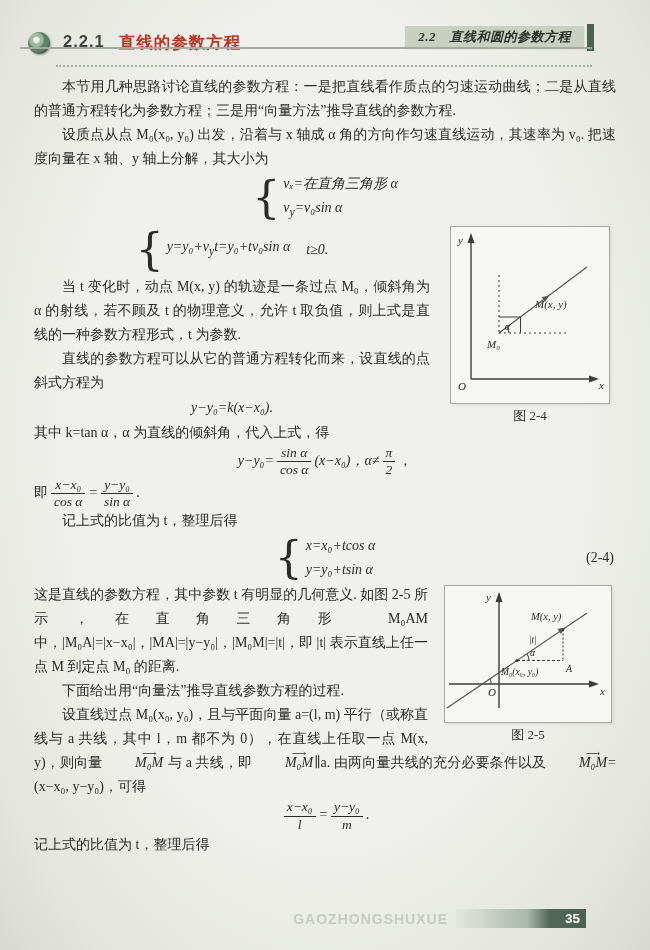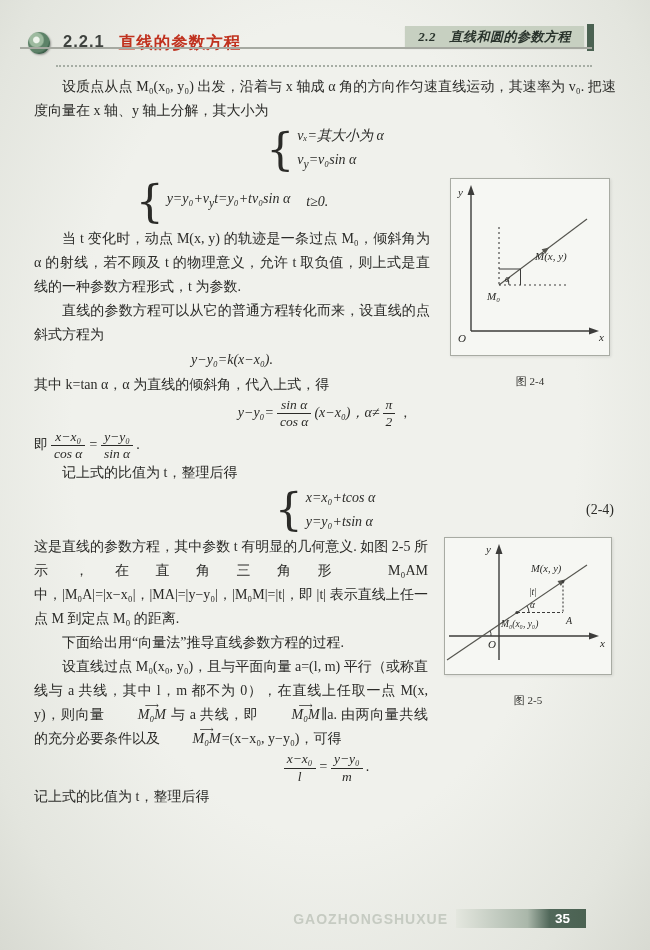--- a/index.html
+++ b/index.html
@@ -45,28 +45,28 @@
   .frac { display:inline-block; vertical-align:middle; text-align:center; line-height:1.05; margin:0 3px; font-style:italic; font-size:13.5px; }
   .frac .num { display:block; padding:0 3px 1px 3px; }
   .frac .den { display:block; border-top:1px solid #2b2b28; padding:1px 3px 0 3px; }
   .vec { position:relative; display:inline-block; font-style:italic; padding:0 1px; }
   .vec::after { content:"⟶"; position:absolute; top:-0.95em; left:0; right:0; font-size:0.7em; text-align:center; font-style:normal; }
   
   .figbox { float:right; text-align:center; }
   .figbox.f24 { width:172px; margin:0 0 4px 14px; }
   .figbox.f25 { width:176px; margin:2px 0 4px 12px; }
   .figframe { background:#f6f7f3; border:1px solid #a8aba3; box-shadow:1px 1px 3px rgba(0,0,0,.10); display:inline-block; }
-  .figcap { margin-top:13px; font-size:11px; color:#33332f; }
+  .figcap { font-size:13px; color:#33332f; }
   svg text { fill:#2b2b28; }
   .it { font-style:italic; }
   
   .footer { position:absolute; right:64px; bottom:22px; display:flex; align-items:center; }
   .watermark { font-family:"Liberation Sans","DejaVu Sans",sans-serif; font-weight:bold; font-size:14px; color:#c6cbc2; letter-spacing:1px; margin-right:8px; }
   .page-bar { width:130px; height:19px; background:linear-gradient(90deg, #e4e7df 0%, #aab7aa 55%, #51685a 72%, #4b6252 100%); display:flex; align-items:center; justify-content:flex-end; }
-  .page-num { color:#ffffff; font-family:"Liberation Sans","DejaVu Sans",sans-serif; font-size:13.5px; font-weight:bold; padding-right:16px; }
+  .page-num { color:#ffffff; font-family:"Liberation Sans","DejaVu Sans",sans-serif; font-size:13.5px; font-weight:bold; padding-right:6px; }
 </style>
 </head>
 <body>
 
 <div class="page">
 
   <div class="chapter-box">
     <span>2.2　直线和圆的参数方程</span>
   </div>
   <div class="chapter-tab"></div>
@@ -74,27 +74,28 @@
 
   <div class="section-head">
     <div class="orb"></div>
     <span class="sec-num">2.2.1</span>
     <span class="sec-title">直线的参数方程</span>
   </div>
   <div class="dot-rule"></div>
 
   <div class="content">
 
+    <p class="para indent">本节用几种思路讨论直线的参数方程：一是把直线看作质点的匀速运动曲线；二是从直线的普通方程转化为参数方程；三是用“向量方法”推导直线的参数方程.</p>
     <p class="para indent">设质点从点 M₀(x₀, y₀) 出发，沿着与 x 轴成 α 角的方向作匀速直线运动，其速率为 v₀. 把速度向量在 x 轴、y 轴上分解，其大小为</p>
 
     <div class="eq">
       <span class="system">
         <span class="brace">{</span>
         <span class="sys-lines">
-          <span class="sys-line">vₓ=其大小为 α</span>
+          <span class="sys-line">vₓ=在直角三角形 α</span>
           <span class="sys-line"><span>v</span><sub>y</sub><span>=v₀sin α</span></span>
         </span>
       </span>
     </div>
 
     <div>
       <div class="figbox f24">
         <span class="figframe">
           <svg width="158" height="168" viewBox="0 0 158 168">
 

